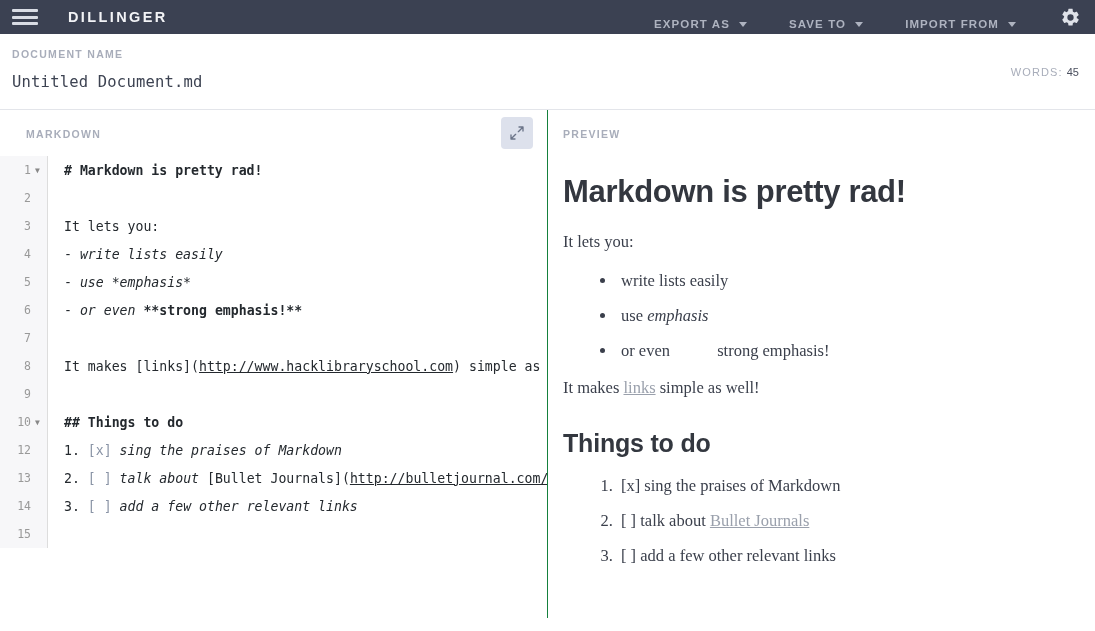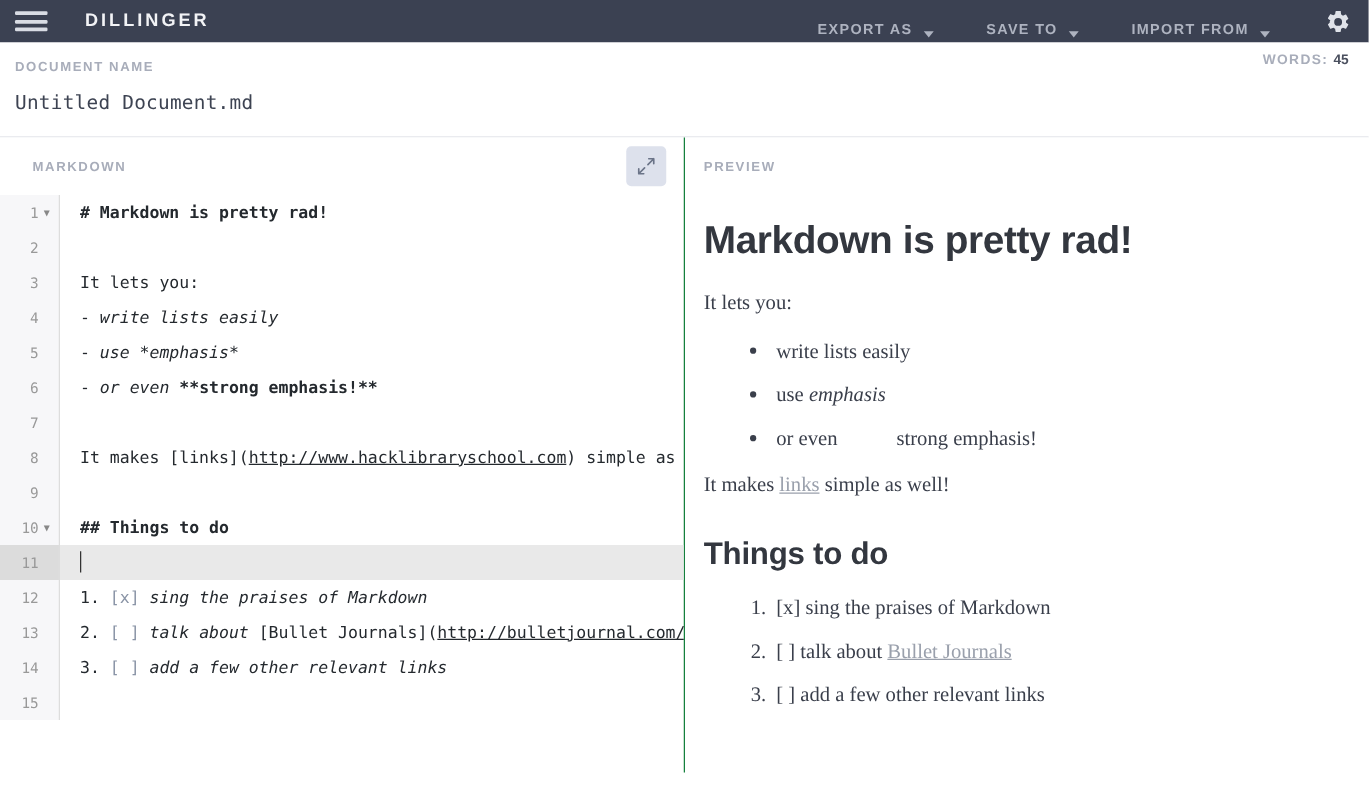--- a/index.html
+++ b/index.html
@@ -47,21 +47,21 @@
     margin-left: auto;
     display: flex;
     align-items: center;
   }
   .nav-item {
     color: #aeb3c0;
     font-size: 11.5px;
     font-weight: bold;
     letter-spacing: 1.1px;
     display: flex;
-    align-items: flex-end;
+    align-items: center;
     margin-left: 42px;
     cursor: pointer;
     white-space: nowrap;
     margin-top: 14px;
   }
   .caret {
     width: 0; height: 0;
     border-left: 4.5px solid transparent;
     border-right: 4.5px solid transparent;
     border-top: 5px solid #aeb3c0;
@@ -92,23 +92,23 @@
   .doc-name {
     margin-top: 13px;
     font-family: "DejaVu Sans Mono", monospace;
     font-size: 15.5px;
     color: #3d4352;
     letter-spacing: 0.2px;
   }
   .wordcount {
     position: absolute;
     right: 16px;
-    top: 8px;
+    top: 32px;
     font-size: 11px;
-    font-weight: bold;
+    font-weight: normal;
     letter-spacing: 1.1px;
     color: #a8adba;
   }
   .wordcount .wc-num {
     color: #4a4f5e;
     letter-spacing: 0;
   }
 
   
   .panels {
@@ -371,27 +371,20 @@
             <span class="fold empty">▼</span>
           </div>
           <div class="code-text"></div>
         </div>
         <div class="code-line">
           <div class="gutter">
             <span>10</span>
             <span class="fold">▼</span>
           </div>
           <div class="code-text"><span class="bold">## Things to do</span></div>
-        </div>
-        <div class="code-line active">
-          <div class="gutter">
-            <span>11</span>
-            <span class="fold empty">▼</span>
-          </div>
-          <div class="code-text"><span class="cursor"></span></div>
         </div>
         <div class="code-line">
           <div class="gutter">
             <span>12</span>
             <span class="fold empty">▼</span>
           </div>
           <div class="code-text">1. <span class="mark">[x]</span> <span class="em">sing the praises of Markdown</span></div>
         </div>
         <div class="code-line">
           <div class="gutter">

